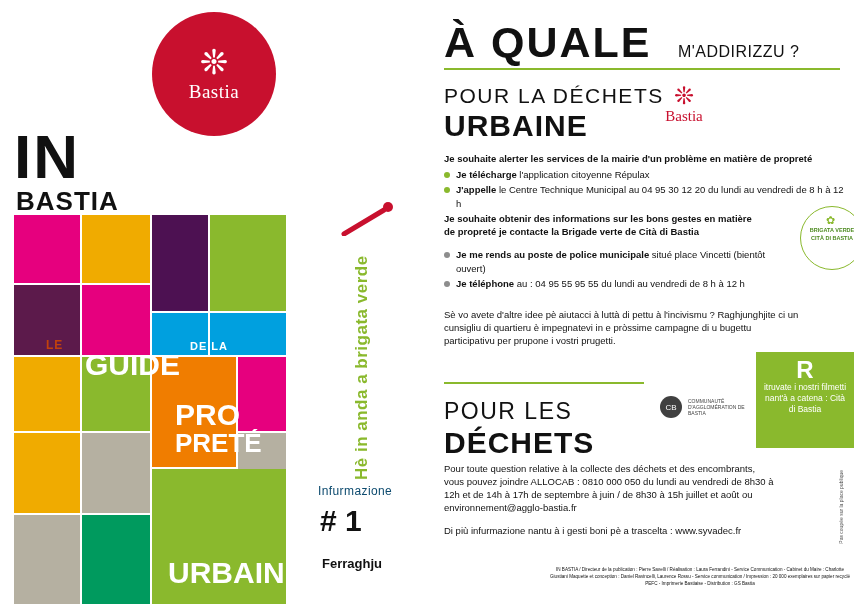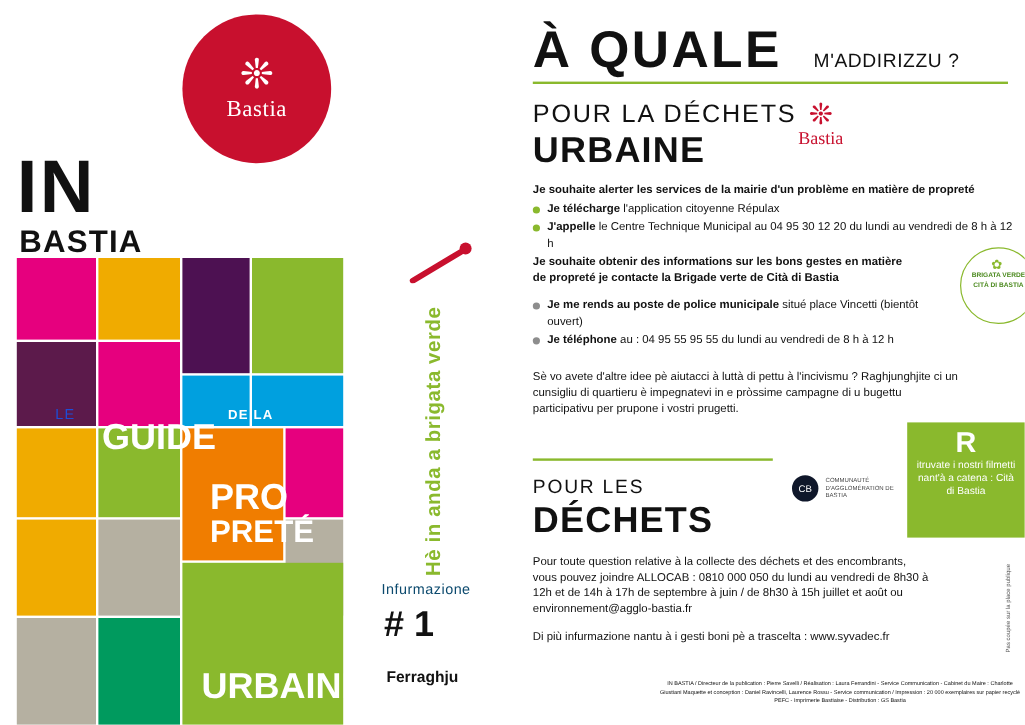--- a/index.html
+++ b/index.html
@@ -33,21 +33,21 @@
     position:absolute; left:16px; top:186px;
     font-weight:bold; font-size:26px; letter-spacing:1px; color:#111;
   }
 
   
   .mosaic { position:absolute; left:14px; top:215px; width:300px; height:389px; }
   .blk { position:absolute; }
 
   .mos-label { position:absolute; font-weight:bold; color:#fff; }
 
-  .le-lbl { left:46px; top:338px; font-size:12px; font-weight:normal; color:#1d4ed8; letter-spacing:1px;}
+  .le-lbl { left:46px; top:338px; font-size:12px; font-weight:bold; color:#c2410c; letter-spacing:1px;}
   .guide-lbl { left:85px; top:348px; font-size:30px; font-weight:bold; color:#fff; }
   .dela-lbl { left:190px; top:340px; font-size:11px; color:#fff; letter-spacing:1px;}
   .pro-lbl { left:175px; top:398px; font-size:30px; font-weight:bold; color:#fff; }
   .prete-lbl { left:175px; top:428px; font-size:26px; font-weight:bold; color:#fff; }
   .urbaine-lbl { left:168px; top:556px; font-size:30px; font-weight:bold; color:#fff; }
 
   
   .slogan-vert {
     position:absolute; left:352px; top:205px;
     width:26px; height:275px;
@@ -123,26 +123,26 @@
   }
   .brigade-stamp .tx {
     position:absolute; left:0; top:20px; width:64px; text-align:center;
     font-size:5.5px; color:#4c8a1f; line-height:8px; font-weight:bold;
   }
   .brigade-stamp .leaf {
     position:absolute; left:26px; top:8px; font-size:11px; color:#8ab92d;
   }
 
   .sec2-title { position:absolute; left:14px; top:398px; }
-  .sec2-title .l1 { font-size:16px; letter-spacing:1.5px; color:#111; }
+  .sec2-title .l1 { font-size:23px; letter-spacing:1.5px; color:#111; }
   .sec2-title .l2 { font-size:30px; font-weight:bold; letter-spacing:1px; color:#111; margin-top:1px;}
 
   .sec2-logos { position:absolute; left:230px; top:396px; display:flex; gap:6px; align-items:center; }
   .blue-seal {
-    width:22px; height:22px; border-radius:50%; background:#0f172a; color:#fff;
+    width:22px; height:22px; border-radius:50%; background:#404040; color:#fff;
     font-size:8px; display:flex; align-items:center; justify-content:center;
   }
   .agglo-logo { font-size:5px; color:#444; line-height:6px; width:58px; }
 
   .green-box {
     position:absolute; left:326px; top:352px; width:98px; height:96px;
     background:#8ab92d; color:#fff; text-align:center; padding-top:6px;
   }
   .green-box .r { font-size:24px; font-weight:bold; line-height:24px; }
   .green-box .t { font-size:8.5px; line-height:11px; padding:0 6px; }

